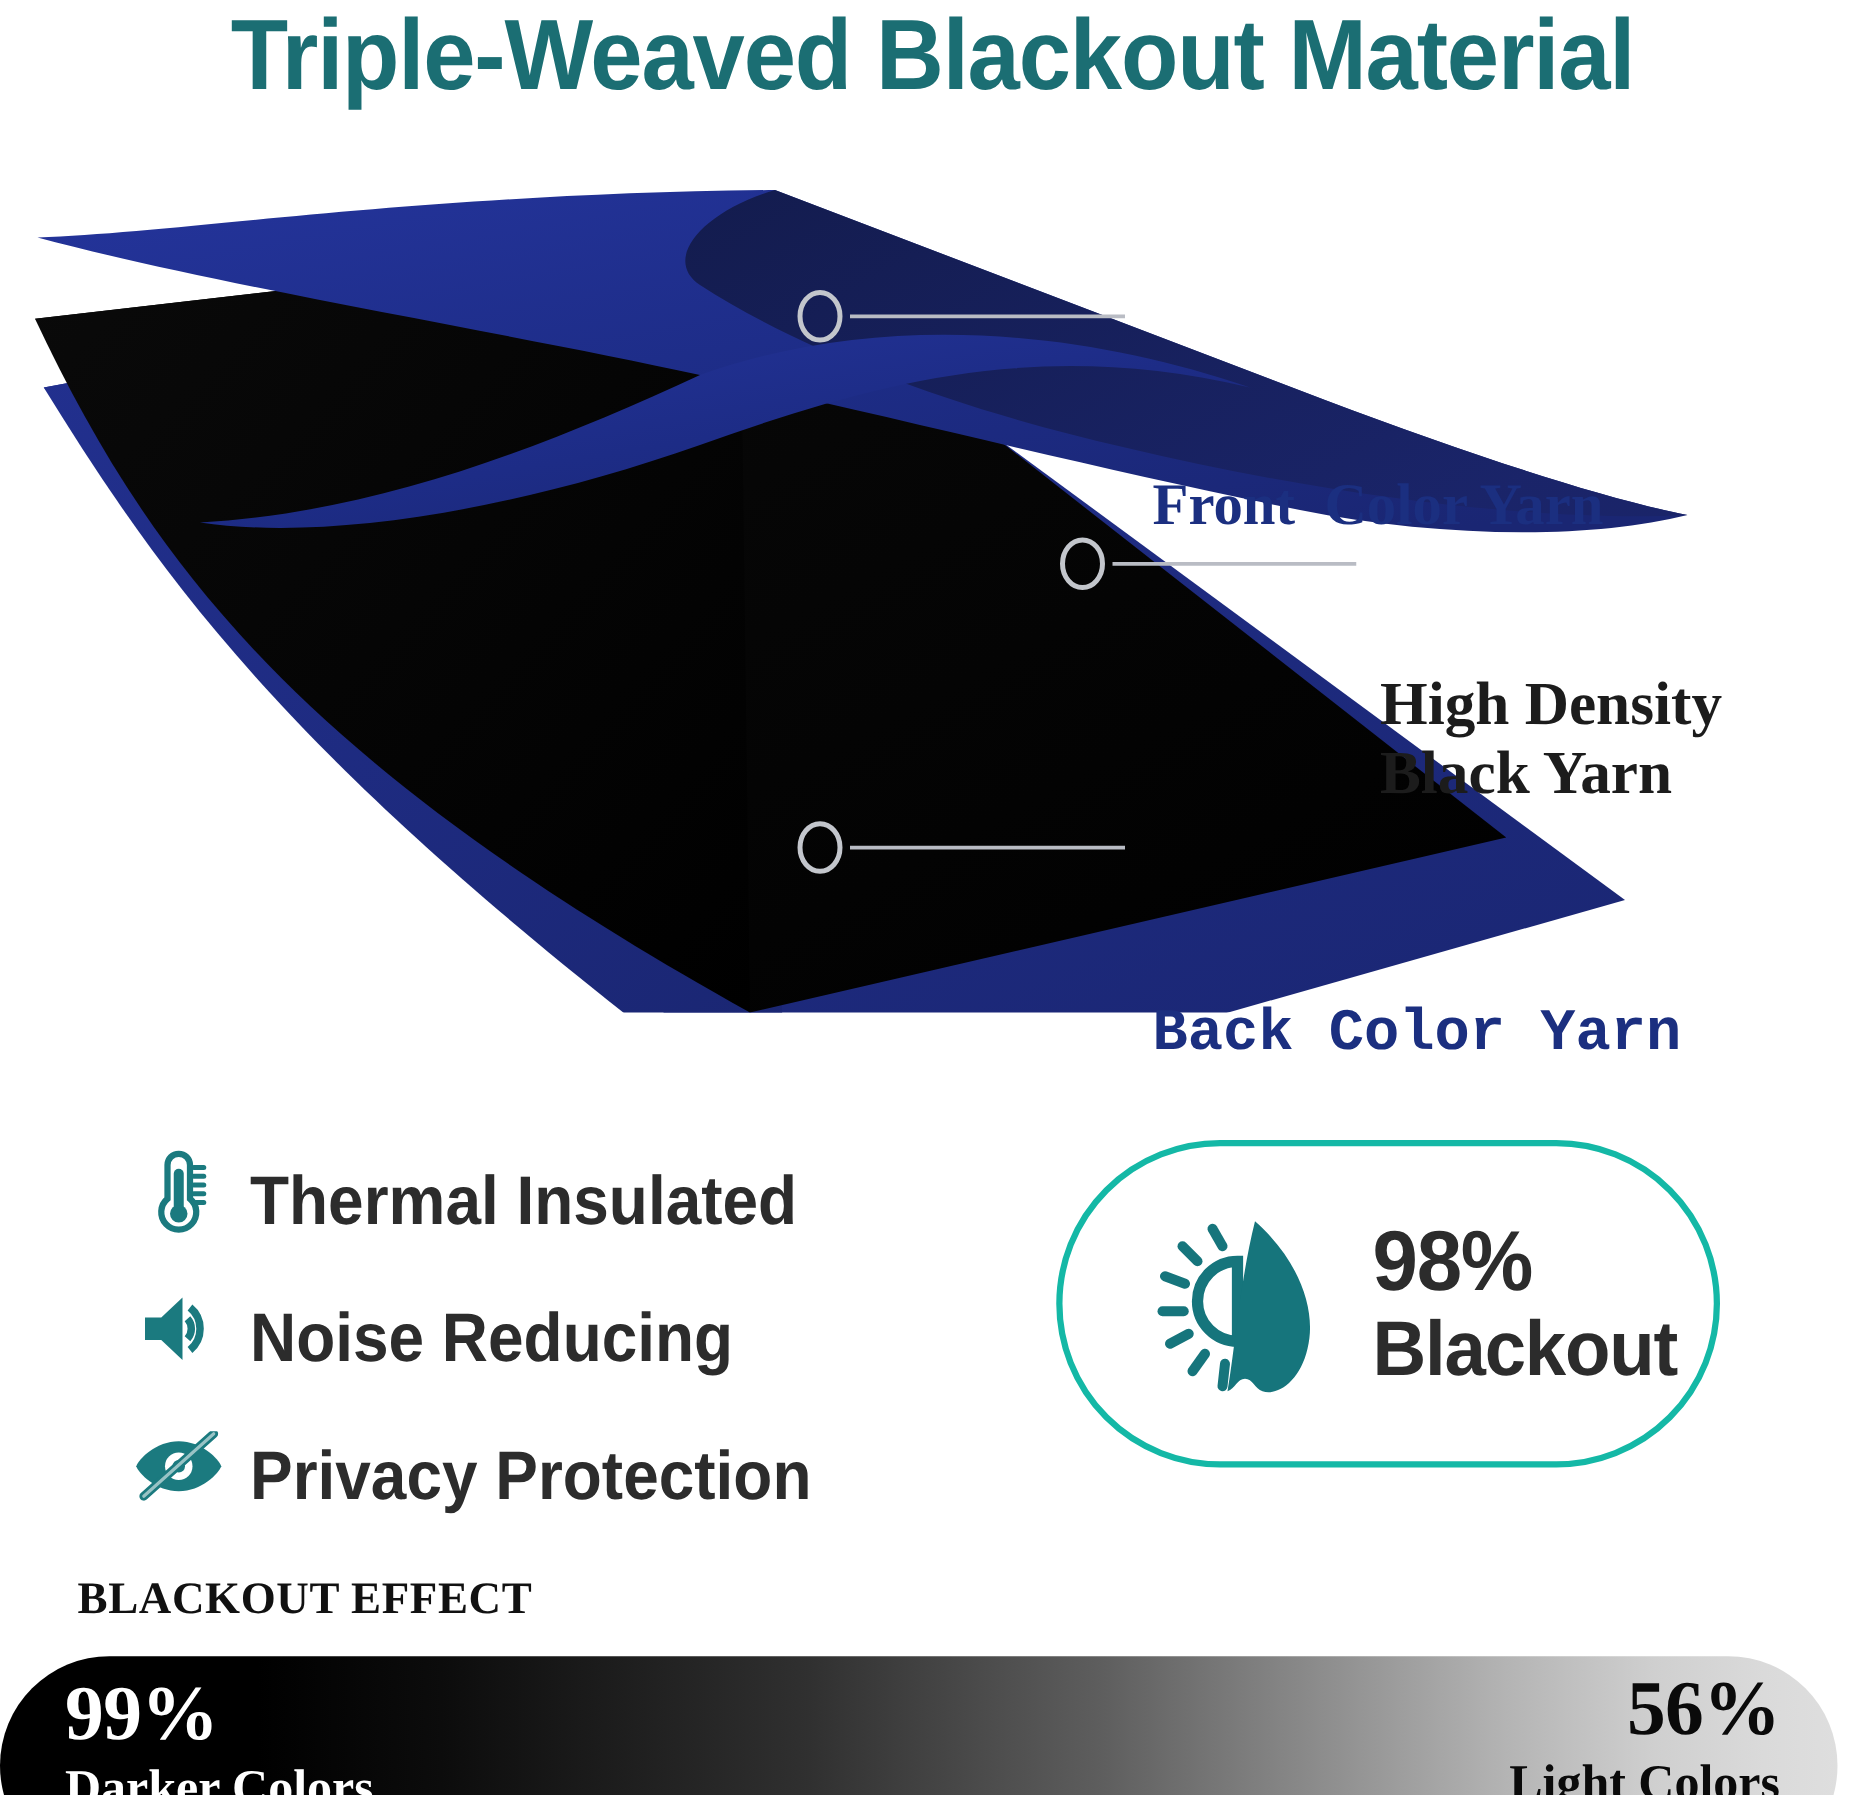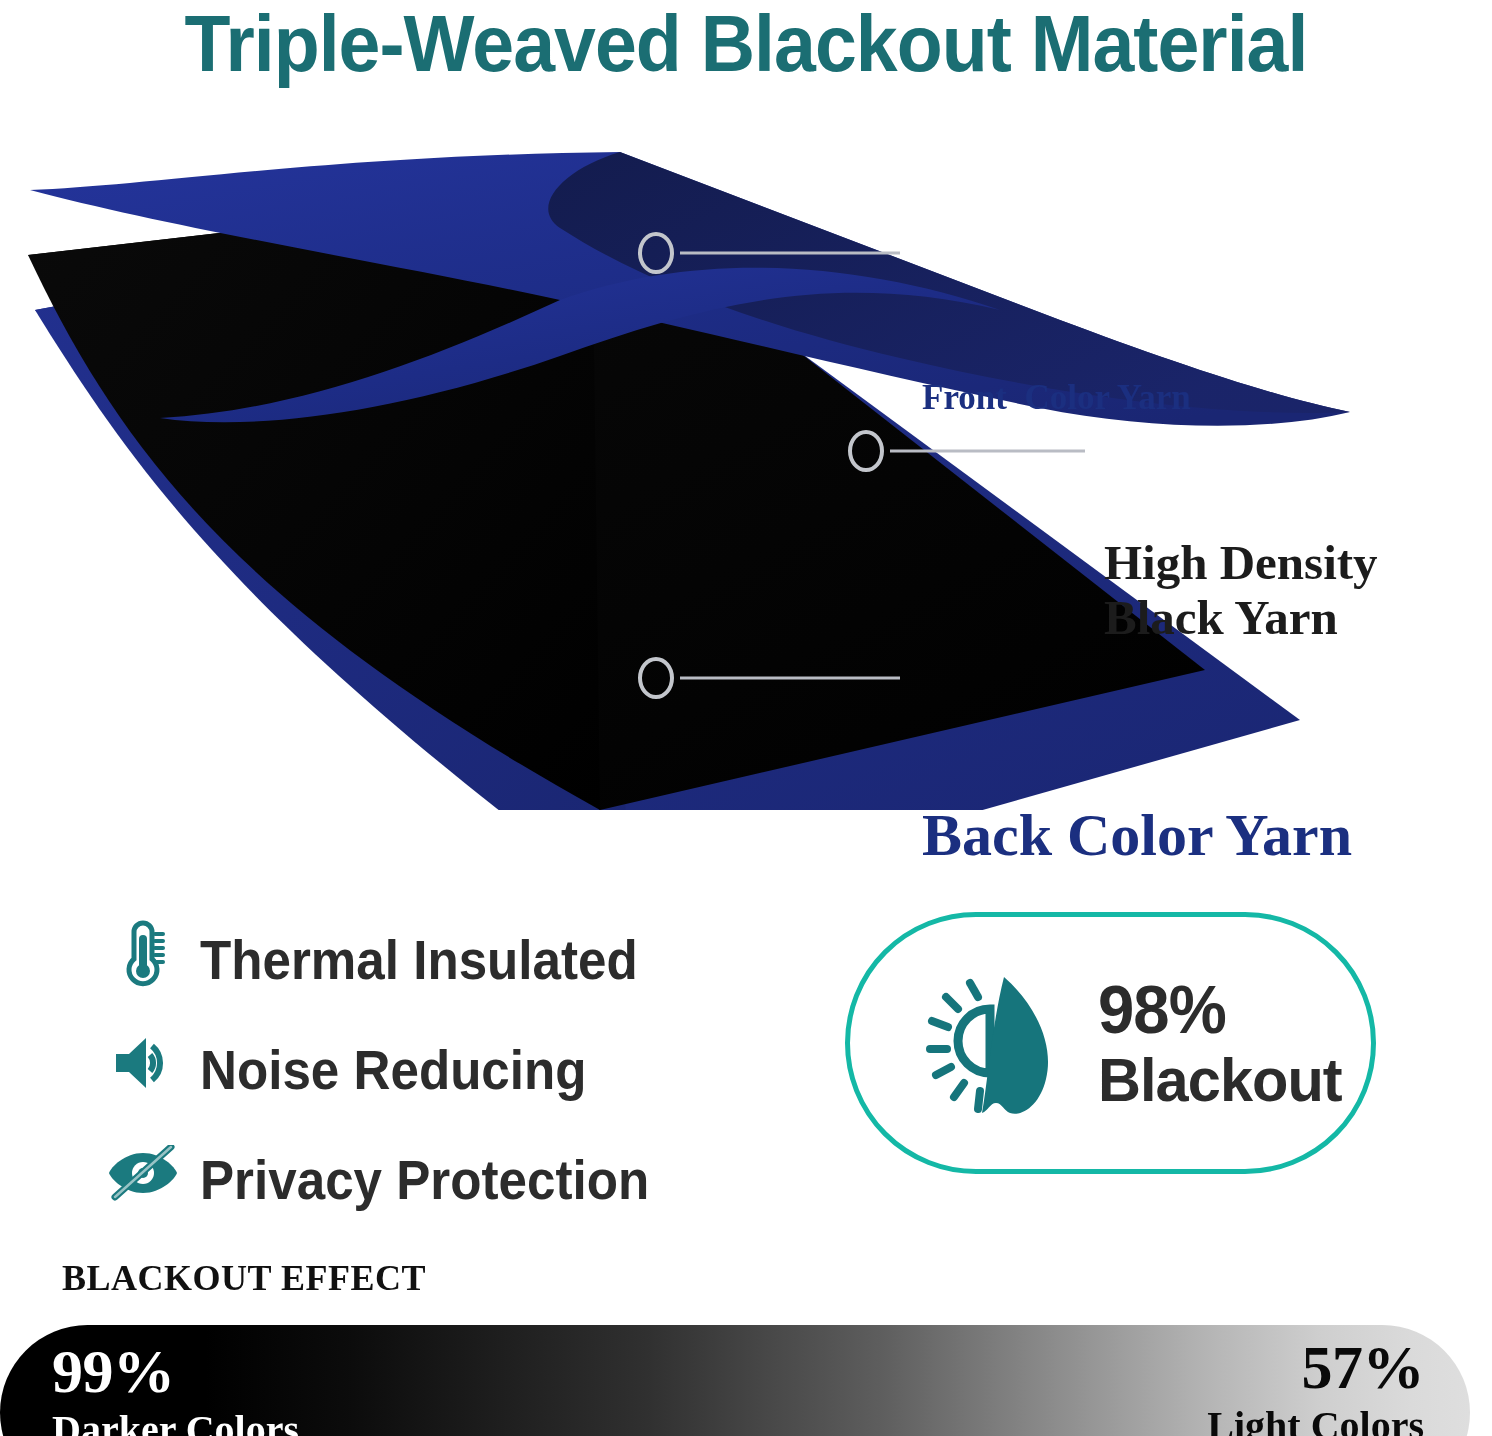--- a/index.html
+++ b/index.html
@@ -51,31 +51,32 @@
     font-weight: bold;
     line-height: 1.12;
     white-space: pre;
   }
   .callout-label.navy { color: #1b2f80; }
   .callout-label.dark { color: #1c1c1c; }
 
   #label-front {
     left: 922px;
     top: 228px;
-    font-size: 35px;
+    font-size: 47px;
   }
   #label-middle {
     left: 1104px;
     top: 386px;
     font-size: 49px;
   }
   #label-back {
     left: 922px;
     top: 652px;
-    font-size: 60px;
+    font-size: 47px;
+    font-family: Liberation Mono, monospace;
   }
 
   
   .features {
     position: absolute;
     left: 106px;
     top: 898px;
     width: 690px;
   }
   .feature-row {
@@ -362,15 +363,15 @@
 <div class="effect-heading">BLACKOUT EFFECT</div>
 
 <div class="gradient-bar"></div>
 
 <div class="bar-side bar-left">
   <span class="bar-pct">99%</span>
   <span class="bar-caption">Darker Colors</span>
 </div>
 
 <div class="bar-side bar-right">
-  <span class="bar-pct">57%</span>
+  <span class="bar-pct">56%</span>
   <span class="bar-caption">Light Colors</span>
 </div>
 
 </body></html>

